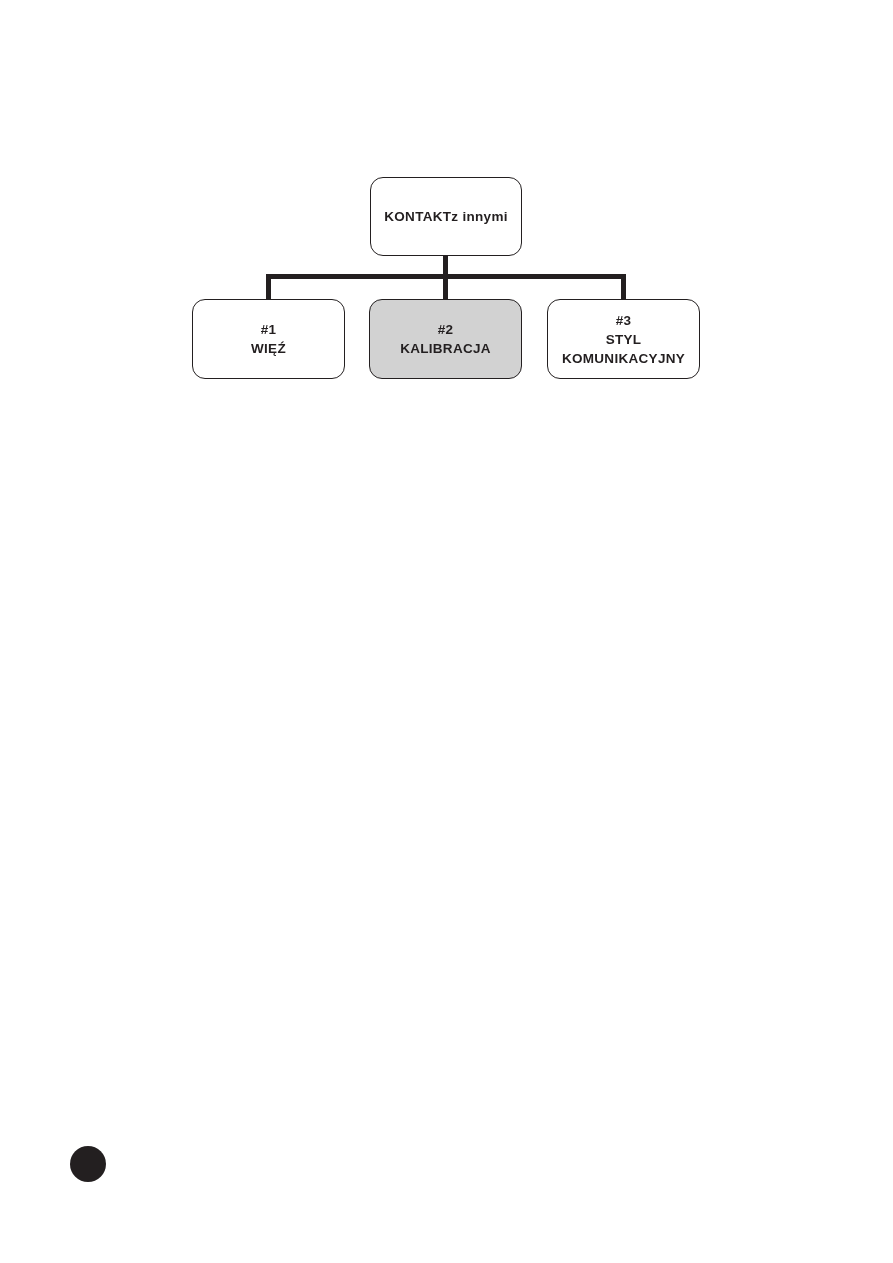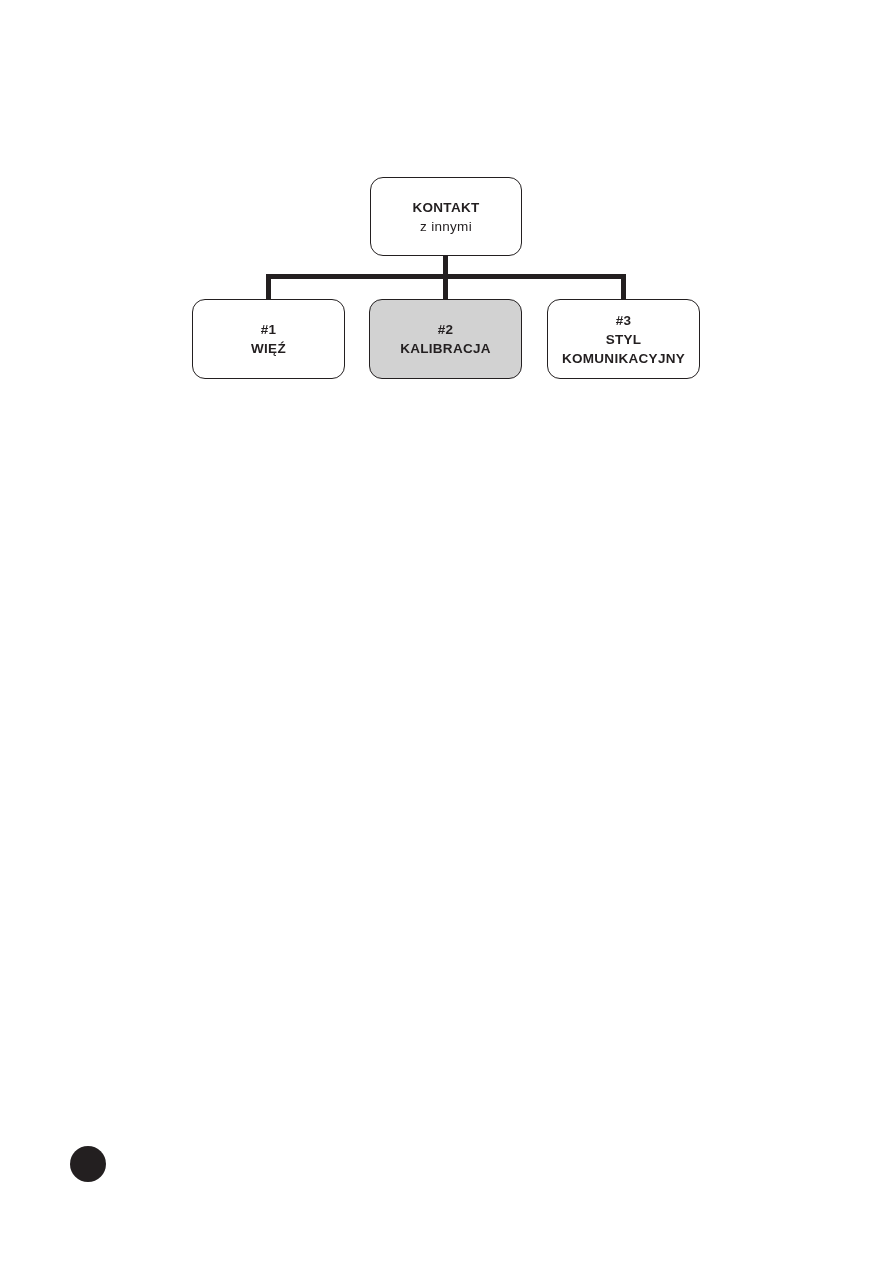--- a/index.html
+++ b/index.html
@@ -16,35 +16,35 @@
     font-family: "Liberation Sans", "DejaVu Sans", sans-serif;
     color: #231f20;
   }
   .node {
     position: absolute;
     box-sizing: border-box;
     border: 1.7px solid #231f20;
     border-radius: 13px;
     background: #ffffff;
     display: flex;
-    flex-direction: column;
+    flex-direction: row;
     align-items: center;
     justify-content: center;
     text-align: center;
     z-index: 2;
   }
   .node .title {
     font-weight: bold;
     font-size: 13.5px;
     line-height: 19px;
     letter-spacing: 0.3px;
     white-space: pre-line;
   }
   .node .subtitle {
-    font-weight: normal;
+    font-weight: bold;
     font-size: 13.5px;
     line-height: 19px;
     letter-spacing: 0.3px;
     white-space: pre-line;
   }
   .node.highlighted {
     background: #d2d2d2;
   }
   .node-root   { left: 370px; top: 177px; width: 152px; height: 79px; }
   .node-child1 { left: 192px; top: 299px; width: 153px; height: 80px; }

